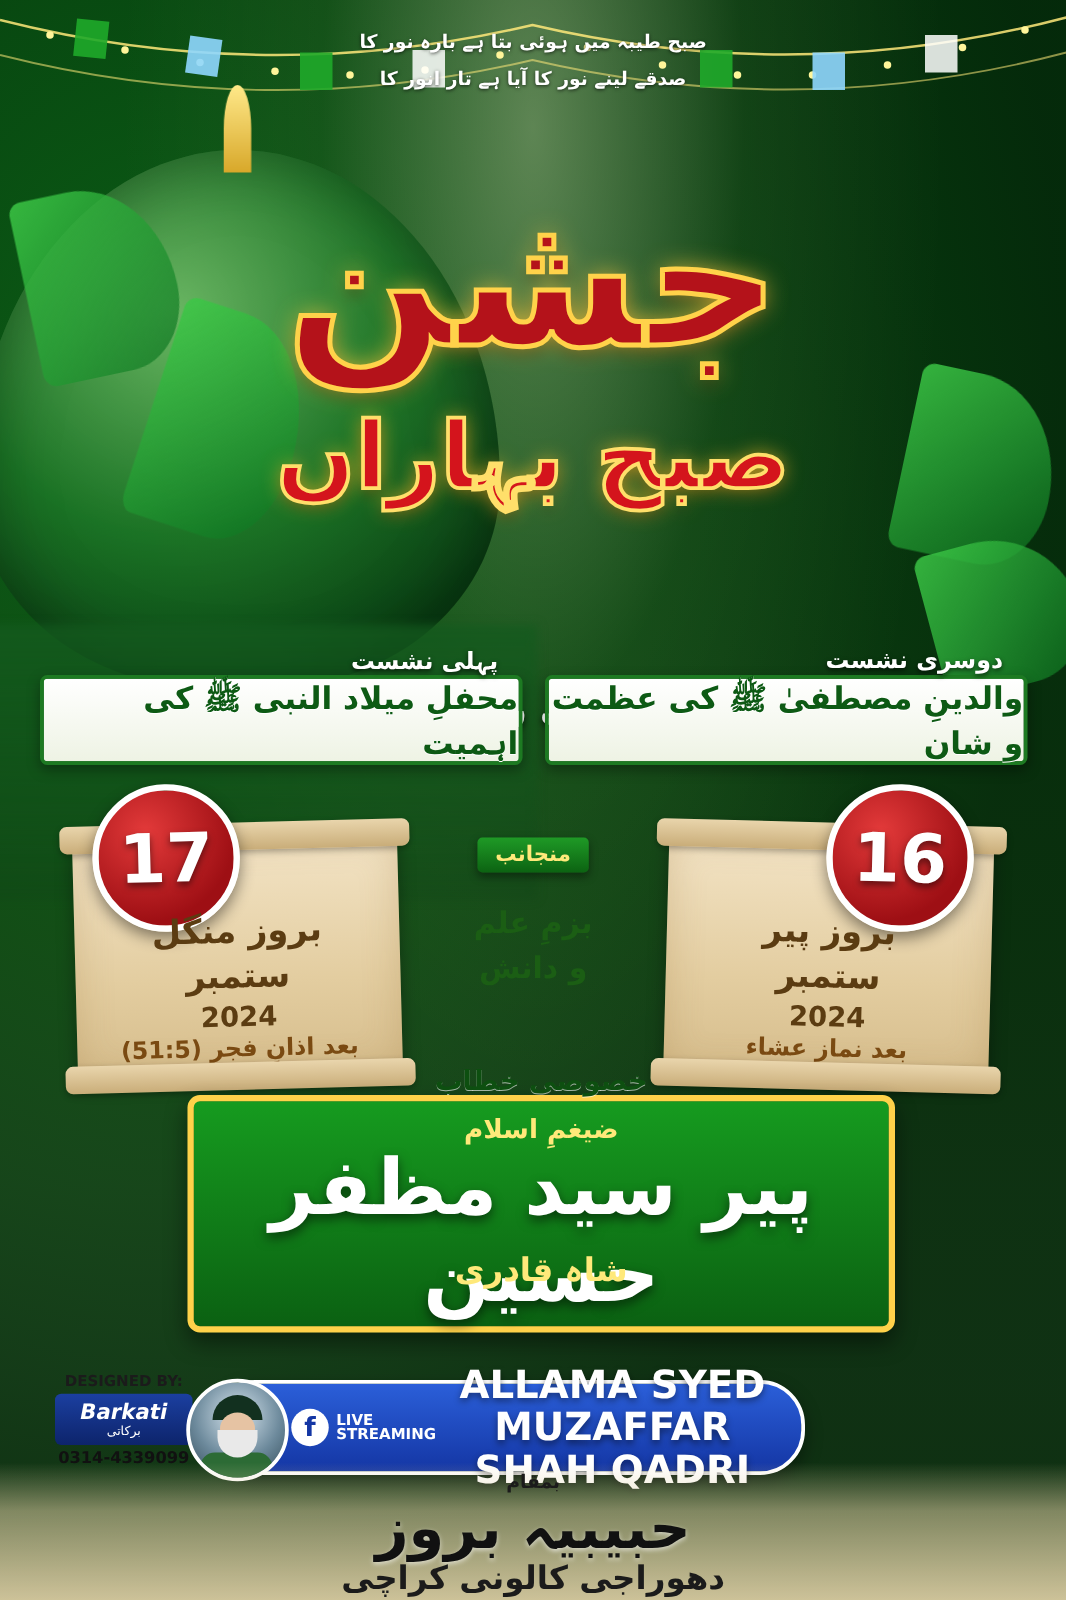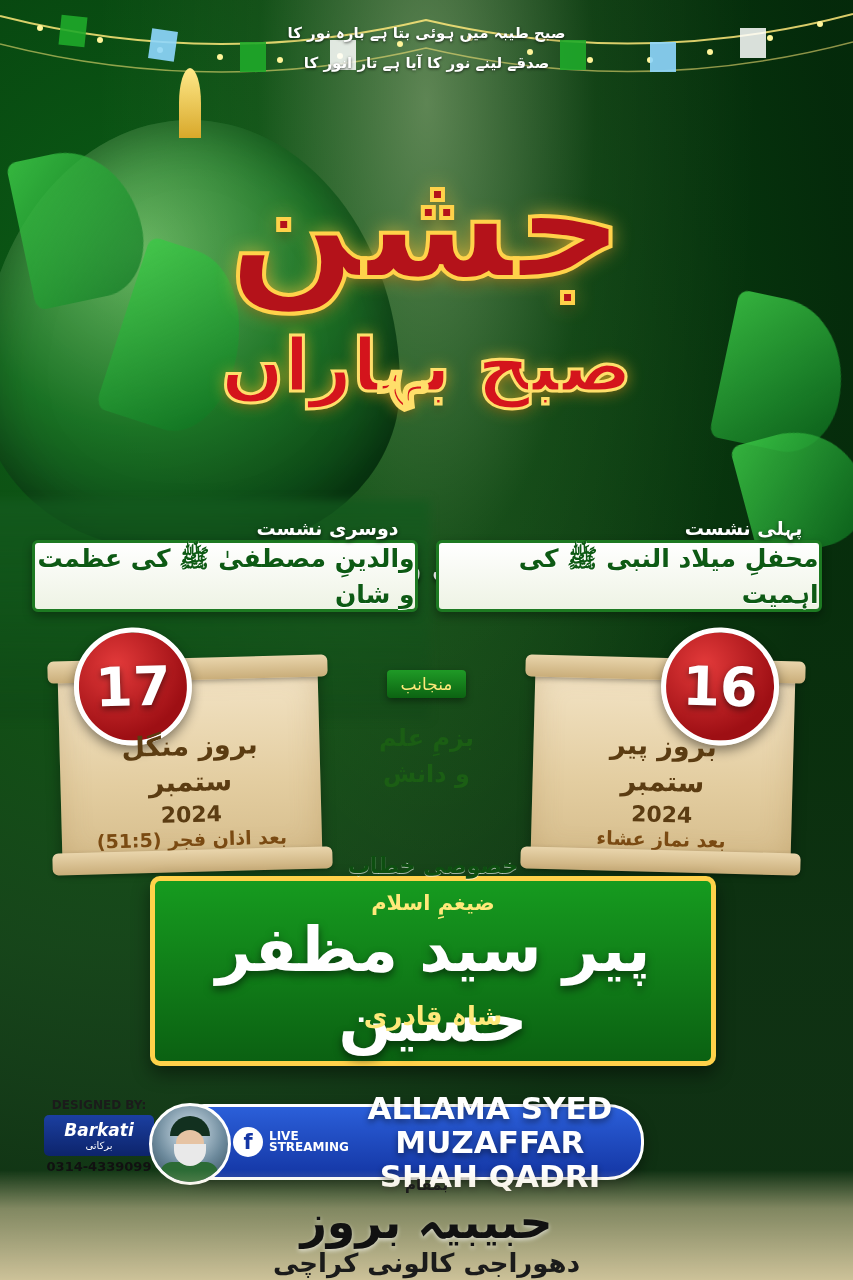--- a/index.html
+++ b/index.html
@@ -143,21 +143,21 @@
   .sc-yr{top:132px;font-size:22px;}
   .sc-time{top:158px;font-size:19px;color:#7a4a12;}
 
   .center-tag{
     position:absolute;left:50%;top:30px;transform:translateX(-50%);
     width:180px;text-align:center;
   }
   .center-tag .ribbon{
     display:inline-block;padding:4px 14px;border-radius:4px;
     background:linear-gradient(180deg,#1f9a26,#0c6312);
-    color:#ffe97a;font-size:17px;font-weight:normal;
+    color:#ffe97a;font-size:17px;font-weight:bold;
     box-shadow:0 3px 7px rgba(0,0,0,.4);
   }
   .center-tag .l1{margin-top:26px;font-size:24px;font-weight:bold;color:#1b5e14;}
   .center-tag .l2{margin-top:8px;font-size:24px;font-weight:bold;color:#1b5e14;}
 
   
   .speaker{
     position:absolute;top:876px;left:150px;width:556px;height:180px;
     background:linear-gradient(180deg,#169b1f,#0b6112);
     border:5px solid #ffd24a;border-radius:10px;
@@ -307,26 +307,26 @@
   </div>
 
   <div class="title-wrap">
     <div class="title-main urdu">جشن</div>
     <div class="title-sub urdu">صبح بہاراں</div>
     <div class="title-note urdu">بڑی رات</div>
   </div>
 
   <div class="sessions">
     <div class="sess">
+      <div class="tag urdu">پہلی نشست</div>
+      <div class="txt urdu">محفلِ میلاد النبی ﷺ کی اہمیت</div>
+    </div>
+    <div class="sess">
       <div class="tag urdu">دوسری نشست</div>
       <div class="txt urdu">والدینِ مصطفیٰ ﷺ کی عظمت و شان</div>
-    </div>
-    <div class="sess">
-      <div class="tag urdu">پہلی نشست</div>
-      <div class="txt urdu">محفلِ میلاد النبی ﷺ کی اہمیت</div>
     </div>
   </div>
 
   <div class="dates">
 
     <div class="scroll left">
       <div class="badge l">17</div>
       <div class="sc-line sc-day urdu">بروز منگل</div>
       <div class="sc-line sc-mon urdu">ستمبر</div>
       <div class="sc-line sc-yr">2024</div>

